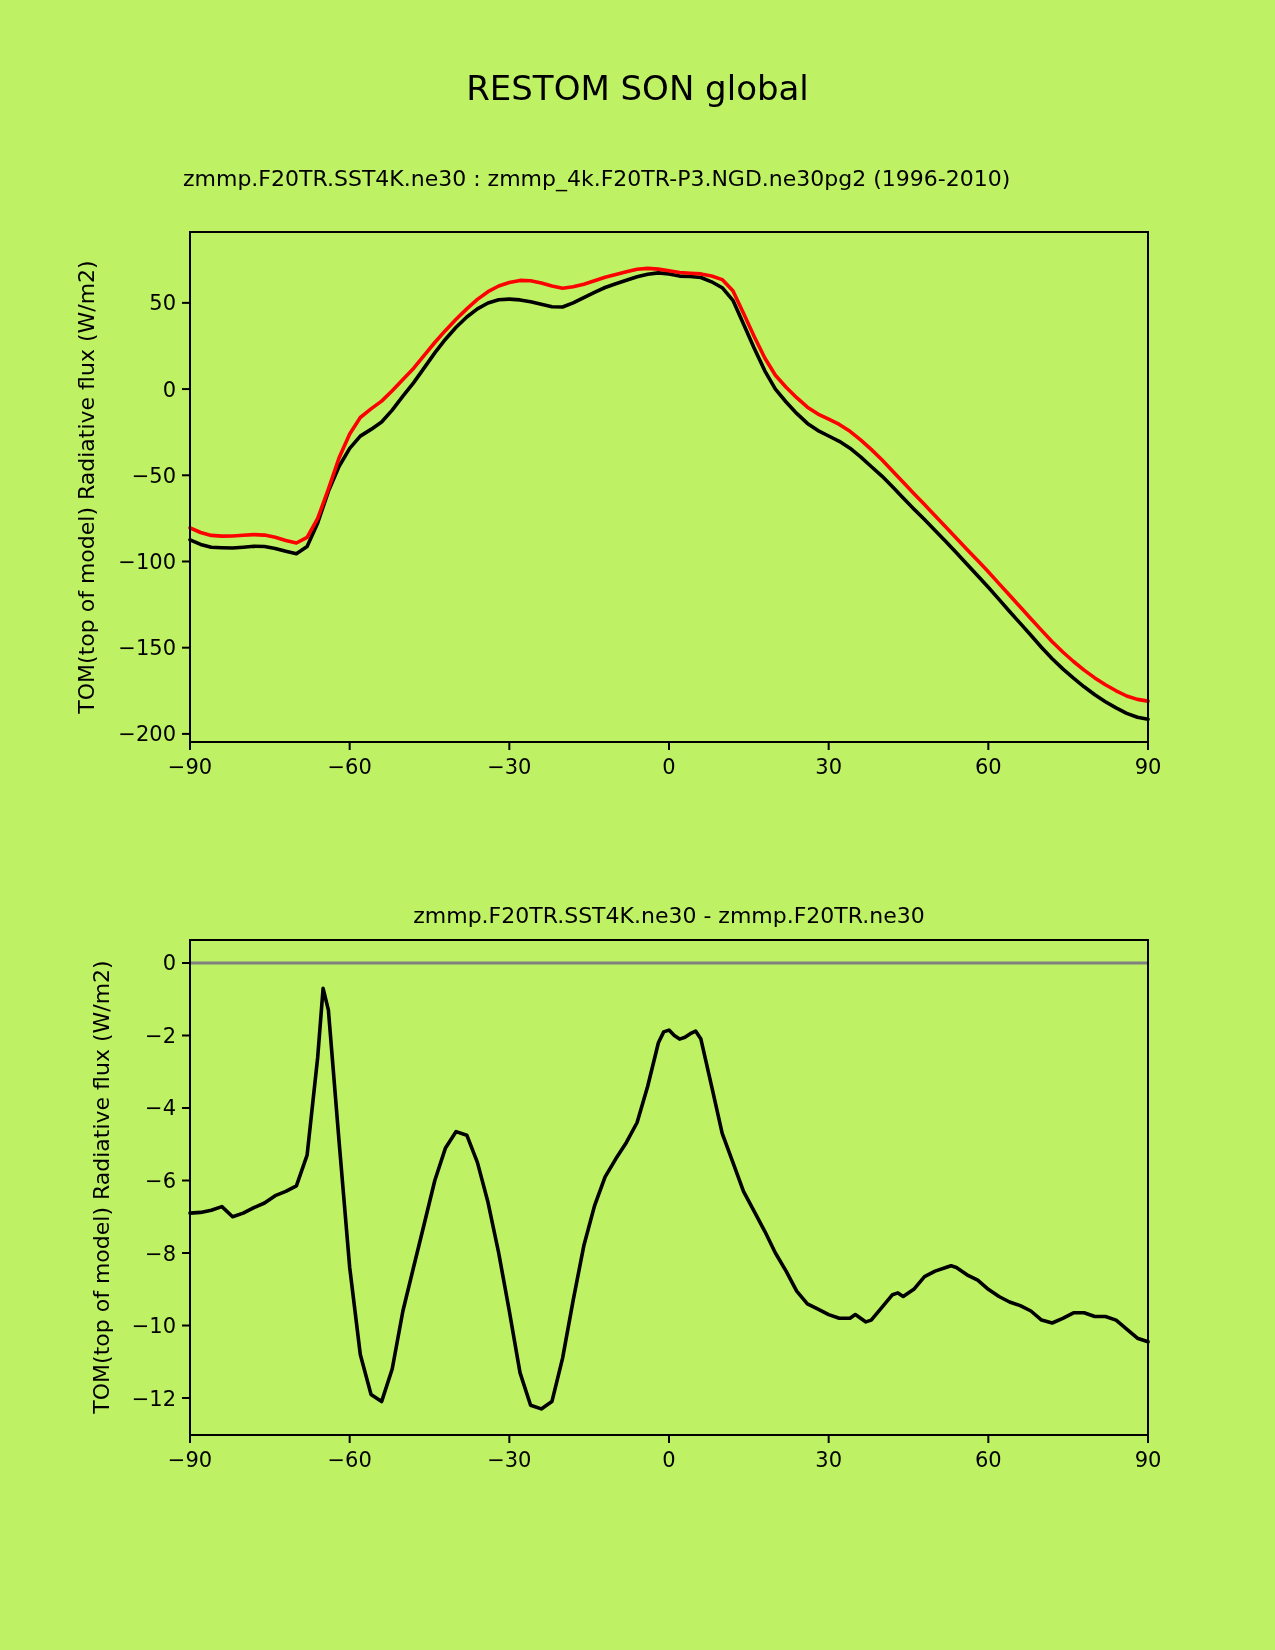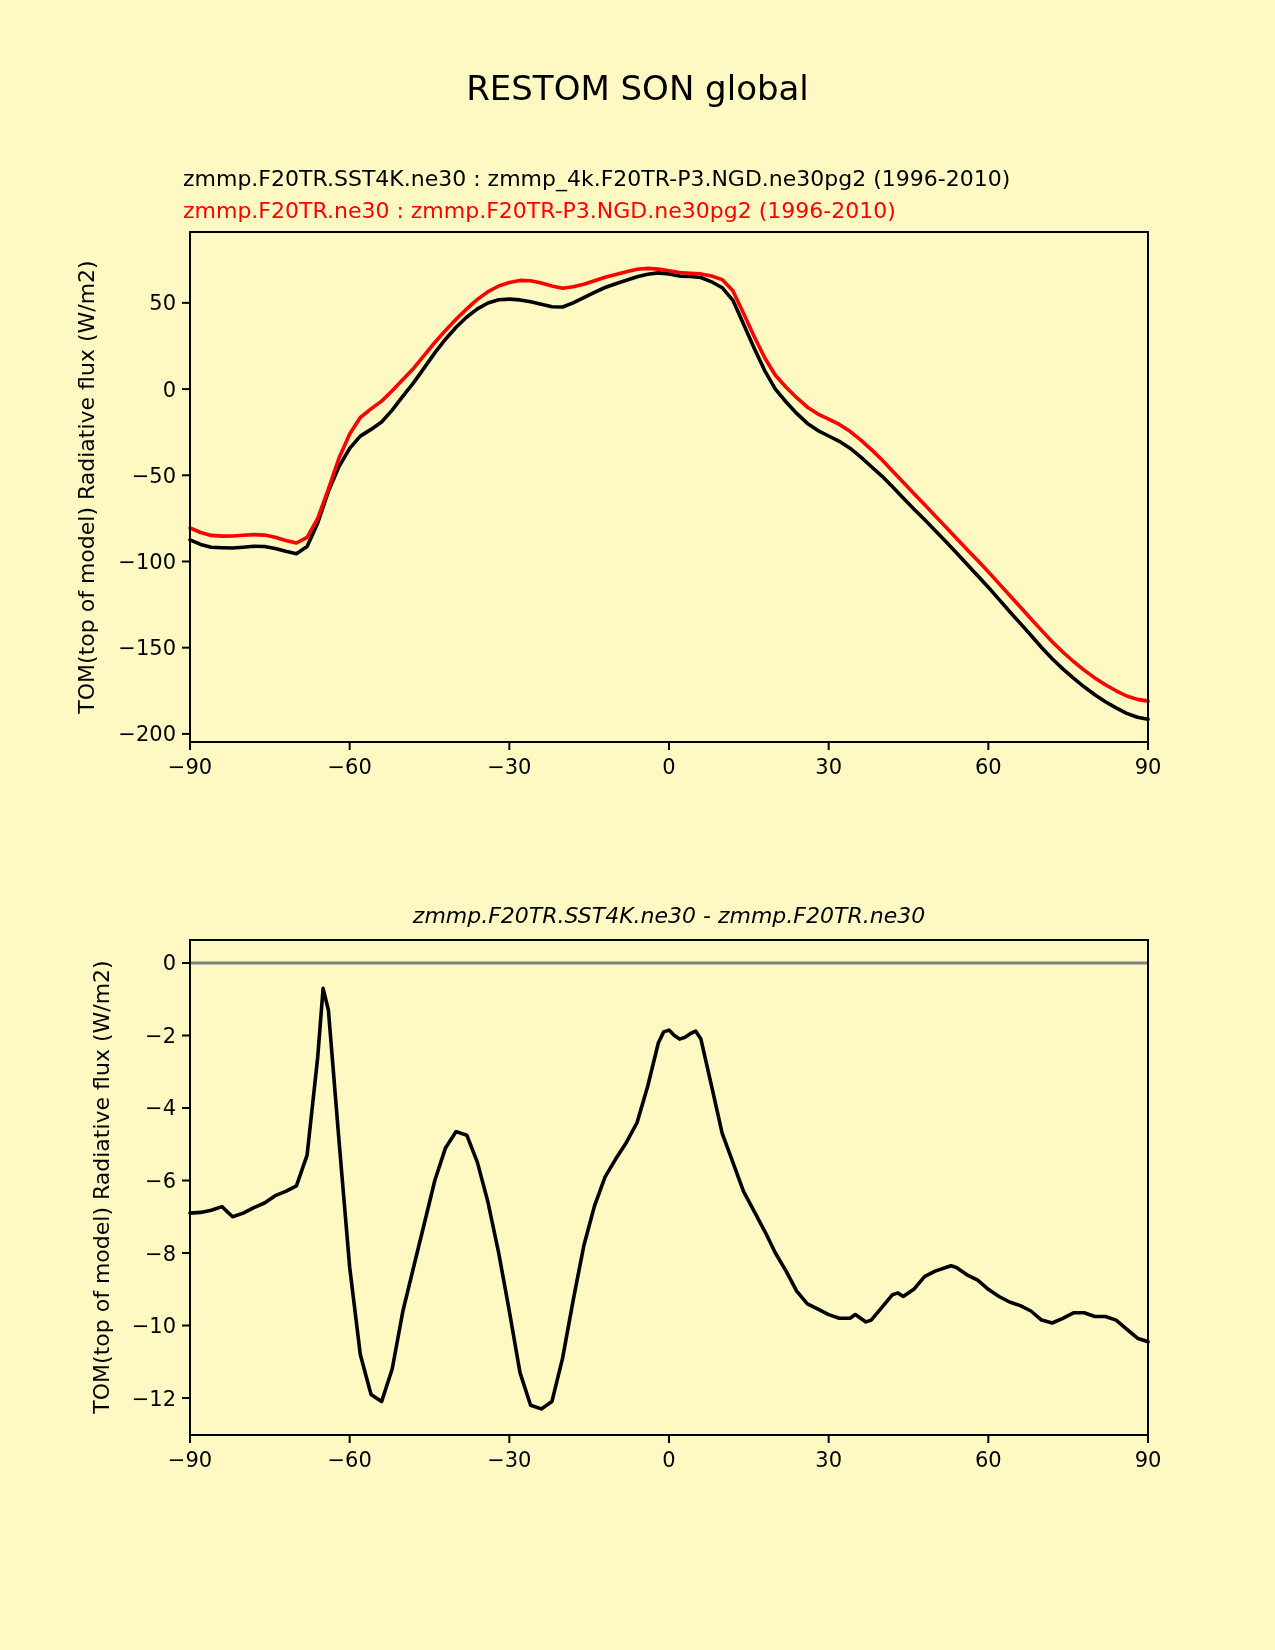--- a/index.html
+++ b/index.html
@@ -1,40 +1,39 @@
 <!DOCTYPE html>
 <html><head>
 <meta charset="utf-8">
 <style>
   html,body{margin:0;padding:0;background:#ffffff;}
-  #figure{position:relative;width:1275px;height:1650px;background:#fef9c3;overflow:hidden;
+  #figure{position:relative;width:1275px;height:1650px;background:#bef264;overflow:hidden;
           font-family:"DejaVu Sans","Liberation Sans",sans-serif;color:#000;}
   .abs{position:absolute;}
   #fig-title{left:0;right:0;top:68px;text-align:center;font-size:34px;white-space:nowrap;}
   .legend-line{left:183px;font-size:22px;white-space:nowrap;}
   #legend-line-1{top:166px;color:#000000;text-align:right;}
   #legend-line-2{top:198px;color:#ff0000;}
-  #bottom-title{left:190px;width:958px;top:903px;text-align:center;font-size:22px;white-space:nowrap;font-style:italic;}
+  #bottom-title{left:190px;width:958px;top:903px;text-align:center;font-size:22px;white-space:nowrap;}
   .ylab{font-size:22px;white-space:nowrap;transform:translate(-50%,-50%) rotate(-90deg);}
   #ylabel-top{left:86px;top:487px;}
   #ylabel-bottom{left:101px;top:1187px;}
   svg{position:absolute;overflow:visible;}
   #svg-top{left:100px;top:232px;}
   #svg-bottom{left:100px;top:940px;}
   svg text{font-family:"DejaVu Sans","Liberation Sans",sans-serif;font-size:21px;fill:#000;}
 </style>
 </head>
 <body>
 
 <div id="figure">
 
   <div id="fig-title" class="abs">RESTOM SON global</div>
 
   <div id="legend-line-1" class="abs legend-line">zmmp.F20TR.SST4K.ne30 : zmmp_4k.F20TR-P3.NGD.ne30pg2 (1996-2010)</div>
-  <div id="legend-line-2" class="abs legend-line">zmmp.F20TR.ne30 : zmmp.F20TR-P3.NGD.ne30pg2 (1996-2010)</div>
 
   <div id="ylabel-top" class="abs ylab">TOM(top of model) Radiative flux (W/m2)</div>
 
   <svg id="svg-top" width="1120" height="565">
       <polyline points="90.0,307.8 100.6,312.4 111.3,315.2 121.9,315.7 132.6,316.0 143.2,315.2 153.9,314.3 164.5,314.5 175.2,316.4 185.8,319.3 196.4,321.7 207.1,314.5 217.7,290.9 228.4,259.3 239.0,234.5 249.7,216.4 260.3,204.1 271.0,197.4 281.6,190.0 292.2,178.1 302.9,164.1 313.5,150.9 324.2,135.9 334.8,120.9 345.5,107.2 356.1,95.2 366.8,85.0 377.4,76.9 388.0,71.0 398.7,67.8 409.3,67.1 420.0,67.9 430.6,69.8 441.3,72.2 451.9,74.8 462.6,75.0 473.2,70.9 483.8,65.7 494.5,60.3 505.1,55.5 515.8,51.7 526.4,48.3 537.1,44.8 547.7,42.2 558.4,40.9 569.0,41.9 579.6,44.1 590.3,44.5 600.9,45.5 611.6,49.8 622.2,55.7 632.9,68.3 643.5,92.1 654.2,116.2 664.8,138.8 675.4,157.1 686.1,170.0 696.7,181.4 707.4,191.4 718.0,198.6 728.7,204.0 739.3,209.3 750.0,216.2 760.6,224.8 771.2,234.5 781.9,244.1 792.5,254.8 803.2,266.0 813.8,276.9 824.5,287.6 835.1,298.4 845.8,309.5 856.4,320.7 867.0,332.2 877.7,343.8 888.3,355.3 899.0,367.4 909.6,379.5 920.3,391.4 930.9,403.3 941.6,415.5 952.2,426.7 962.8,436.9 973.5,446.2 984.1,454.8 994.8,462.8 1005.4,469.7 1016.1,475.9 1026.7,481.4 1037.4,485.3 1048.0,487.2" fill="none" stroke="#000000" stroke-width="3.6" stroke-linejoin="round" stroke-linecap="round"></polyline>
       <polyline points="90.0,295.9 100.6,300.5 111.3,303.4 121.9,304.1 132.6,304.0 143.2,303.3 153.9,302.6 164.5,303.1 175.2,305.3 185.8,308.4 196.4,311.0 207.1,305.3 217.7,286.4 228.4,257.1 239.0,226.0 249.7,201.9 260.3,185.5 271.0,176.9 281.6,169.1 292.2,158.8 302.9,147.6 313.5,136.4 324.2,123.4 334.8,110.5 345.5,98.4 356.1,87.2 366.8,76.9 377.4,67.4 388.0,59.7 398.7,54.0 409.3,50.5 420.0,48.4 430.6,48.8 441.3,51.0 451.9,54.0 462.6,56.2 473.2,54.8 483.8,52.2 494.5,48.8 505.1,45.3 515.8,42.4 526.4,39.8 537.1,37.2 547.7,36.4 558.4,37.1 569.0,38.8 579.6,40.5 590.3,41.2 600.9,41.9 611.6,44.0 622.2,47.6 632.9,58.8 643.5,81.2 654.2,104.5 664.8,126.0 675.4,143.3 686.1,155.3 696.7,165.7 707.4,175.2 718.0,182.1 728.7,187.2 739.3,192.4 750.0,199.3 760.6,207.9 771.2,217.4 781.9,227.8 792.5,239.0 803.2,250.2 813.8,261.4 824.5,272.6 835.1,283.8 845.8,295.0 856.4,306.2 867.0,317.4 877.7,328.6 888.3,339.8 899.0,351.6 909.6,363.3 920.3,375.0 930.9,386.7 941.6,398.4 952.2,409.7 962.8,420.0 973.5,429.5 984.1,438.1 994.8,445.9 1005.4,452.8 1016.1,458.8 1026.7,464.0 1037.4,467.4 1048.0,469.1" fill="none" stroke="#ff0000" stroke-width="3.6" stroke-linejoin="round" stroke-linecap="round"></polyline>
       <rect x="90" y="0" width="958" height="510" fill="none" stroke="#000" stroke-width="2"></rect>
       <line x1="90" y1="510" x2="90" y2="518" stroke="#000" stroke-width="2"></line>
       <text x="90" y="542" text-anchor="middle">−90</text>
       <line x1="249.66666666666666" y1="510" x2="249.66666666666666" y2="518" stroke="#000" stroke-width="2"></line>

